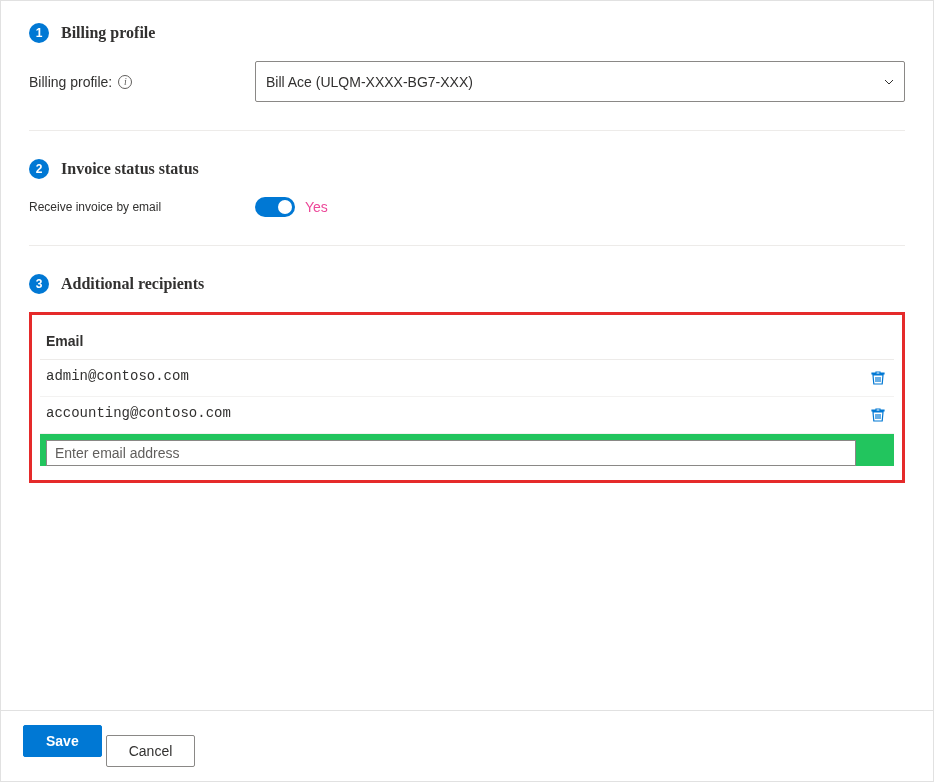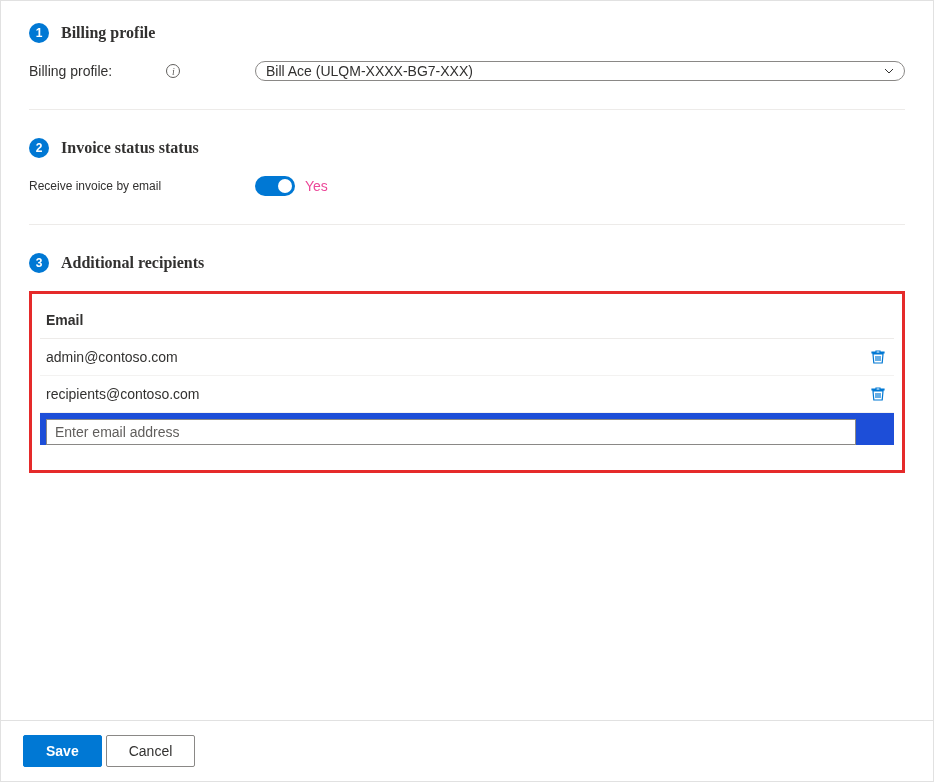--- a/index.html
+++ b/index.html
@@ -54,21 +54,20 @@
       display: flex;
       align-items: center;
       margin-bottom: 10px;
     }
     .field-label {
       width: 226px;
       font-size: 14px;
       color: #323130;
       display: flex;
       align-items: center;
-      gap: 48px;
     }
     .info-icon {
       width: 14px;
       height: 14px;
       border: 1px solid #605e5c;
       border-radius: 50%;
       margin-left: 6px;
       display: inline-flex;
       align-items: center;
       justify-content: center;
@@ -77,23 +76,23 @@
       font-family: Georgia, serif;
       color: #605e5c;
     }
     .select-wrapper {
       position: relative;
       flex: 1;
       max-width: 660px;
     }
     .select {
       width: 100%;
-      height: 20px;
+      height: 41px;
       border: 1px solid #8a8886;
-      border-radius: 12px;
+      border-radius: 2px;
       padding: 0 32px 0 10px;
       font-size: 14px;
       background: #ffffff;
       display: flex;
       align-items: center;
       cursor: pointer;
     }
     .chevron-down {
       position: absolute;
       right: 10px;
@@ -136,54 +135,54 @@
       top: 3px;
       right: 3px;
     }
     .toggle-state {
       font-size: 14px;
       color: #ec4899;
       text-align: right;
     }
     .highlight-box {
       border: 3px solid #e52a2a;
-      padding: 14px 8px 25px 8px;
+      padding: 14px 8px 14px 8px;
       margin-top: 18px;
     }
     .table-header {
       font-size: 14px;
       font-weight: 600;
       color: #323130;
       padding: 4px 6px 10px 6px;
       border-bottom: 1px solid #edebe9;
     }
     .recipient-row {
       display: flex;
-      align-items: center;
       justify-content: space-between;
       padding: 8px 6px;
       border-bottom: 1px solid #f3f2f1;
+      font-family: Liberation Mono, monospace;
     }
     .recipient-email {
       font-size: 14px;
       color: #323130;
     }
     .delete-icon {
       cursor: pointer;
       color: #0078d4;
       padding: 2px;
     }
     .delete-icon svg {
       display: block;
     }
     .input-row {
       display: flex;
       align-items: flex-start;
       padding: 6px 6px 0 6px;
-      background: #1d4ed8;
+      background: #22c55e;
     }
     .email-input {
       flex: 1;
       height: 26px;
       border: 1px solid #8a8886;
       border-radius: 0;
       padding: 0 8px;
       font-size: 14px;
       background: #ffffff;
       margin-right: 32px;
@@ -209,20 +208,21 @@
     .btn-primary {
       background: #0078d4;
       color: #ffffff;
       border-color: #0078d4;
     }
     .btn-secondary {
       background: #ffffff;
       color: #323130;
       border-color: #8a8886;
       font-weight: 400;
+      margin-top: 10px;
     }
   </style>
 </head>
 <body>
 
 <div class="content">
 
   <div class="section">
     <div class="section-header">
       <div class="step-badge">1</div>
@@ -273,21 +273,21 @@
       <div class="table-header">Email</div>
       <div class="recipient-row">
         <div class="recipient-email">admin@contoso.com</div>
         <div class="delete-icon">
           <svg width="16" height="16" viewBox="0 0 16 16">
               <path d="M6 2 L10 2 L10 3 L14 3 L14 4 L2 4 L2 3 L6 3 Z M3 5 L13 5 L12.2 14 L3.8 14 Z M6 7 L6 12 M8 7 L8 12 M10 7 L10 12" stroke="#0078d4" stroke-width="1.2" fill="none"></path>
             </svg>
         </div>
       </div>
       <div class="recipient-row">
-        <div class="recipient-email">recipients@contoso.com</div>
+        <div class="recipient-email">accounting@contoso.com</div>
         <div class="delete-icon">
           <svg width="16" height="16" viewBox="0 0 16 16">
               <path d="M6 2 L10 2 L10 3 L14 3 L14 4 L2 4 L2 3 L6 3 Z M3 5 L13 5 L12.2 14 L3.8 14 Z M6 7 L6 12 M8 7 L8 12 M10 7 L10 12" stroke="#0078d4" stroke-width="1.2" fill="none"></path>
             </svg>
         </div>
       </div>
       <div class="input-row">
         <input type="text" class="email-input" placeholder="Enter email address" style="">
       </div>
     </div>

